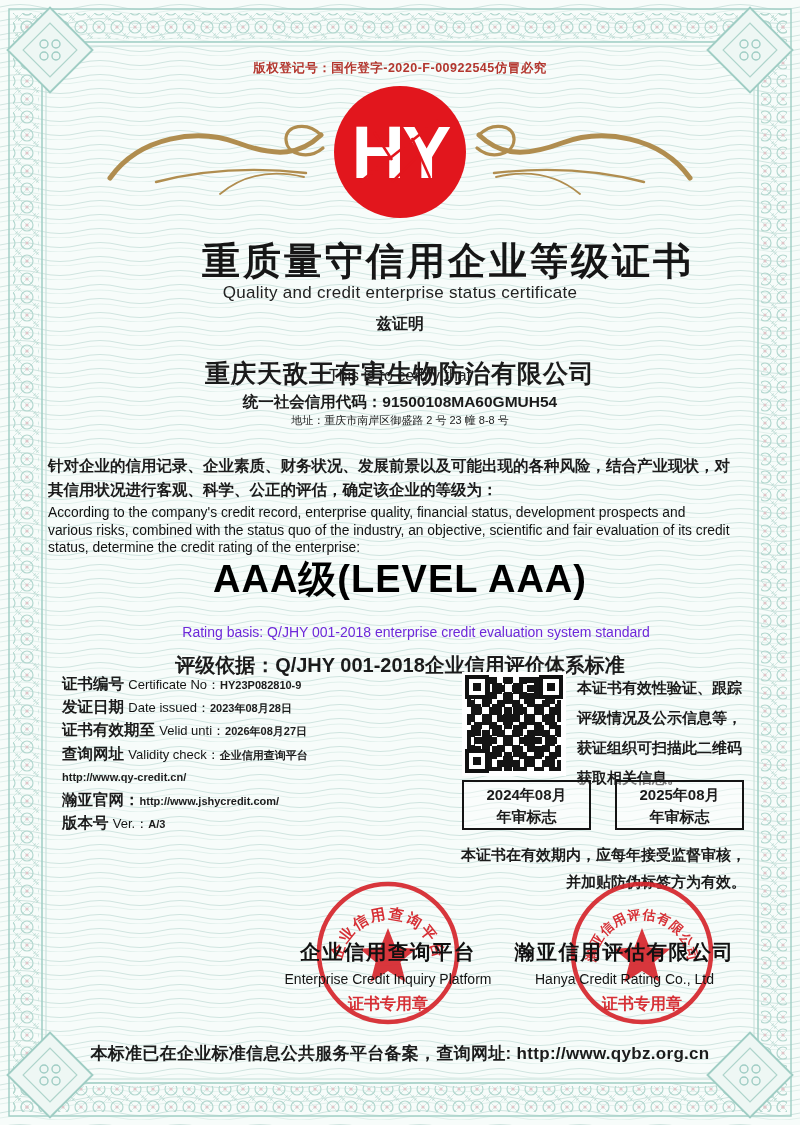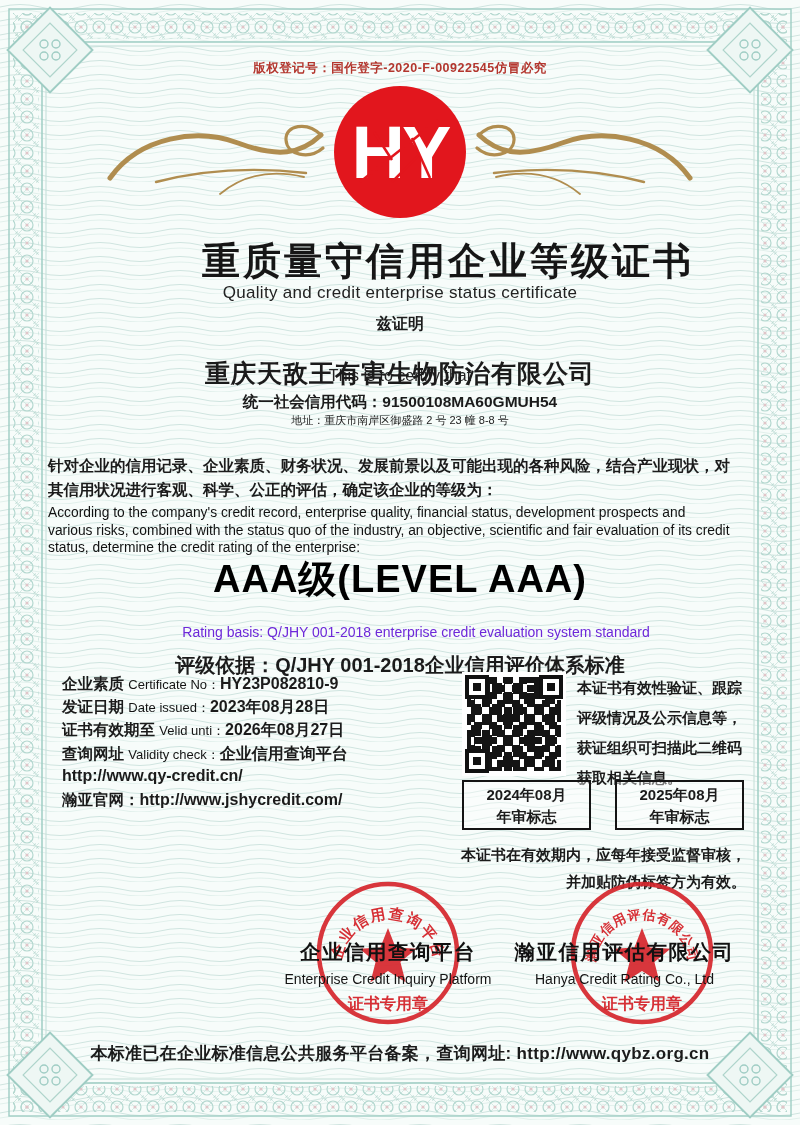--- a/index.html
+++ b/index.html
@@ -34,21 +34,21 @@
 
   .level{top:554px;font-size:38px;font-weight:800;color:#000000;letter-spacing:1px;}
   .basis-zh{top:604px;font-size:20px;font-weight:600;margin-top:48px;}
   .basis-en{top:624px;font-size:14px;color:#6d28d9;padding-left:16px;}
 
   
   .details{left:62px;top:674px;width:390px;}
   .detail-row{height:23.2px;white-space:nowrap;}
   .d-zh{font-size:15.5px;font-weight:700;}
   .d-en{font-size:13px;font-weight:400;color:#141414;}
-  .d-val{font-size:16px;font-weight:700;}
+  .d-val{font-size:11px;font-weight:700;}
 
   
   .qr{left:462px;top:672px;width:104px;height:104px;background:#fff;padding:2px;box-sizing:border-box;}
   .qr-noise{position:absolute;left:5px;top:5px;right:5px;bottom:5px;
     background-image:
       repeating-conic-gradient(#141414 0% 25%, transparent 0% 50%),
       repeating-conic-gradient(transparent 0% 25%, #141414 0% 50%);
     background-size:15px 15px,21px 21px;background-position:0 0,4px 6px;}
   .finder{position:absolute;width:24px;height:24px;border:4.5px solid #111;background:#fff;box-sizing:border-box;}
   .finder::after{content:"";position:absolute;left:3.5px;top:3.5px;width:8px;height:8px;background:#111;}
@@ -181,36 +181,39 @@
 
   <div class="abs para para-zh">针对企业的信用记录、企业素质、财务状况、发展前景以及可能出现的各种风险，结合产业现状，对其信用状况进行客观、科学、公正的评估，确定该企业的等级为：</div>
   <div class="abs para para-en">According to the company's credit record, enterprise quality, financial status, development prospects and various risks, combined with the status quo of the industry, an objective, scientific and fair evaluation of its credit status, determine the credit rating of the enterprise:</div>
 
   <div class="abs center level">AAA级(LEVEL AAA)</div>
   <div class="abs center basis-zh">评级依据：Q/JHY 001-2018企业信用评价体系标准</div>
   <div class="abs center basis-en">Rating basis: Q/JHY 001-2018 enterprise credit evaluation system standard</div>
 
   <div class="abs details">
     <div class="detail-row">
-      <span class="d-zh">企业素质 </span><span class="d-en">Certificate No：</span><span class="d-val">HY23P082810-9</span>
+      <span class="d-zh">证书编号 </span><span class="d-en">Certificate No：</span><span class="d-val">HY23P082810-9</span>
     </div>
     <div class="detail-row">
       <span class="d-zh">发证日期 </span><span class="d-en">Date issued：</span><span class="d-val">2023年08月28日</span>
     </div>
     <div class="detail-row">
       <span class="d-zh">证书有效期至 </span><span class="d-en">Velid unti：</span><span class="d-val">2026年08月27日</span>
     </div>
     <div class="detail-row">
       <span class="d-zh">查询网址 </span><span class="d-en">Validity check：</span><span class="d-val">企业信用查询平台</span>
     </div>
     <div class="detail-row">
       <span class="d-val">http://www.qy-credit.cn/</span>
     </div>
     <div class="detail-row">
       <span class="d-zh">瀚亚官网：</span><span class="d-val">http://www.jshycredit.com/</span>
+    </div>
+    <div class="detail-row">
+      <span class="d-zh">版本号 </span><span class="d-en">Ver.：</span><span class="d-val">A/3</span>
     </div>
   </div>
 
   <div class="abs qr">
     <div class="qr-noise"></div>
     <div class="finder tl"></div>
     <div class="finder tr"></div>
     <div class="finder bl"></div>
   </div>
   <div class="abs verify-note">本证书有效性验证、跟踪评级情况及公示信息等，获证组织可扫描此二维码获取相关信息。</div>

